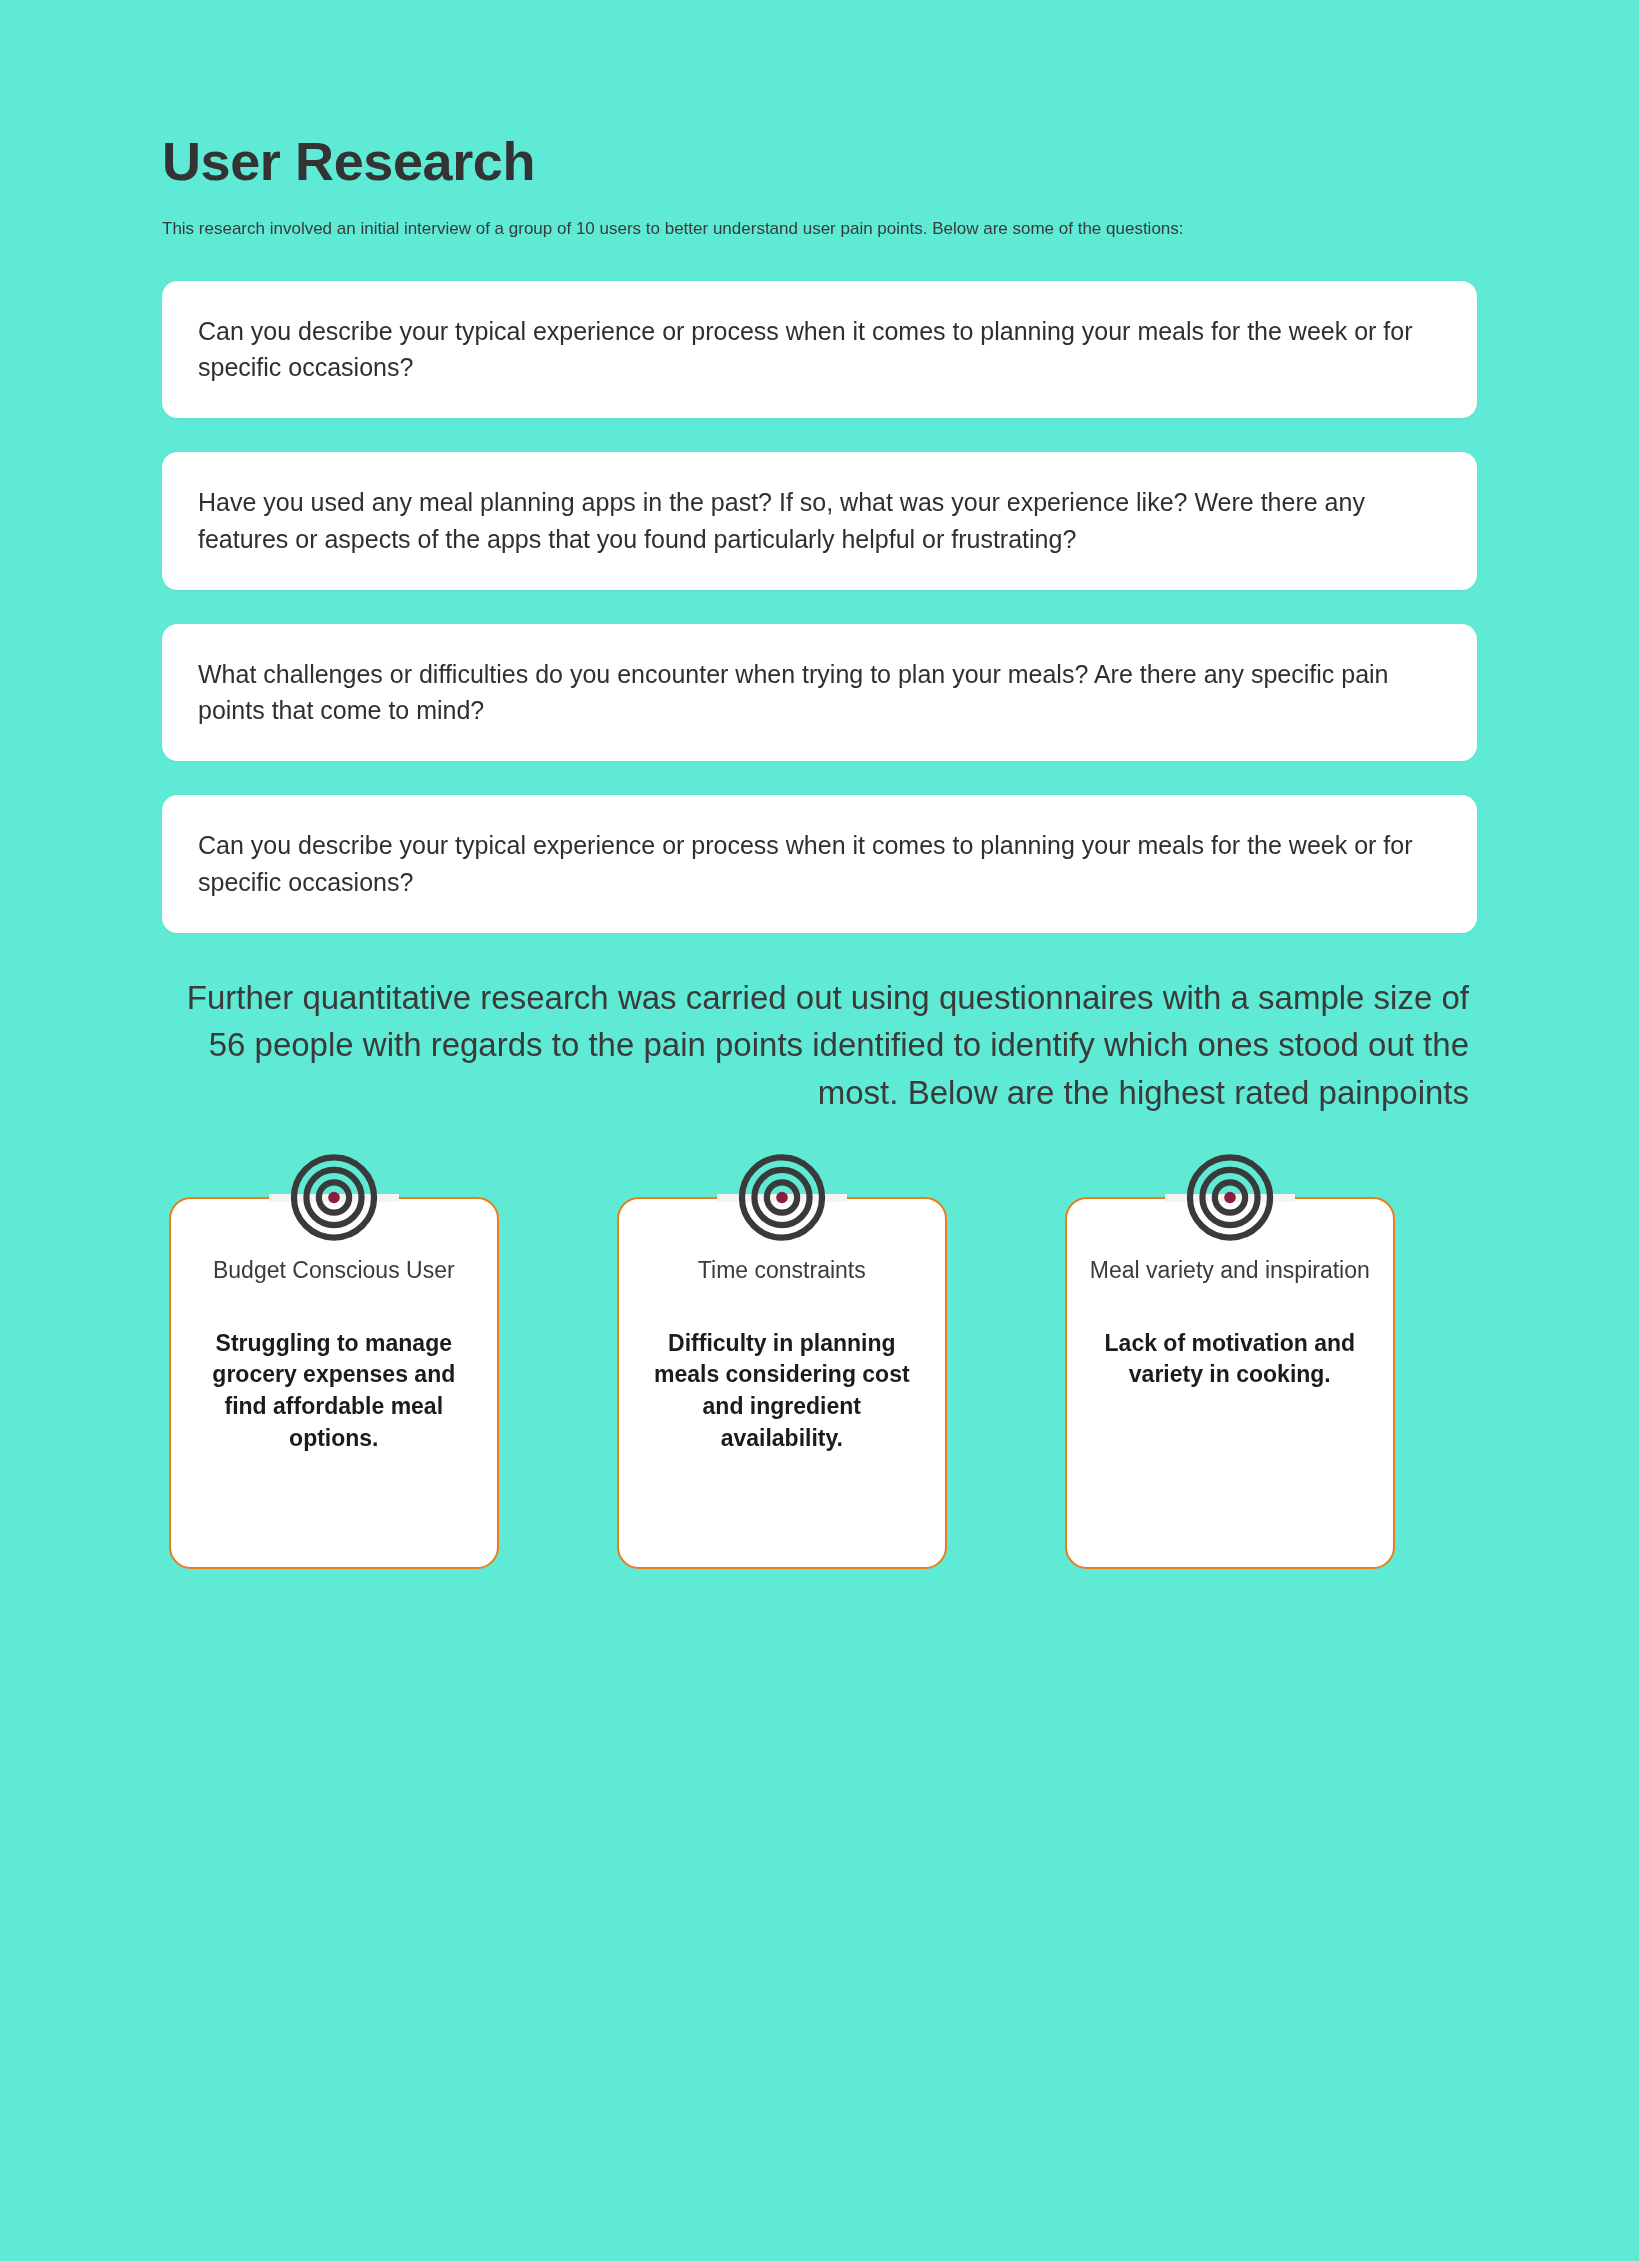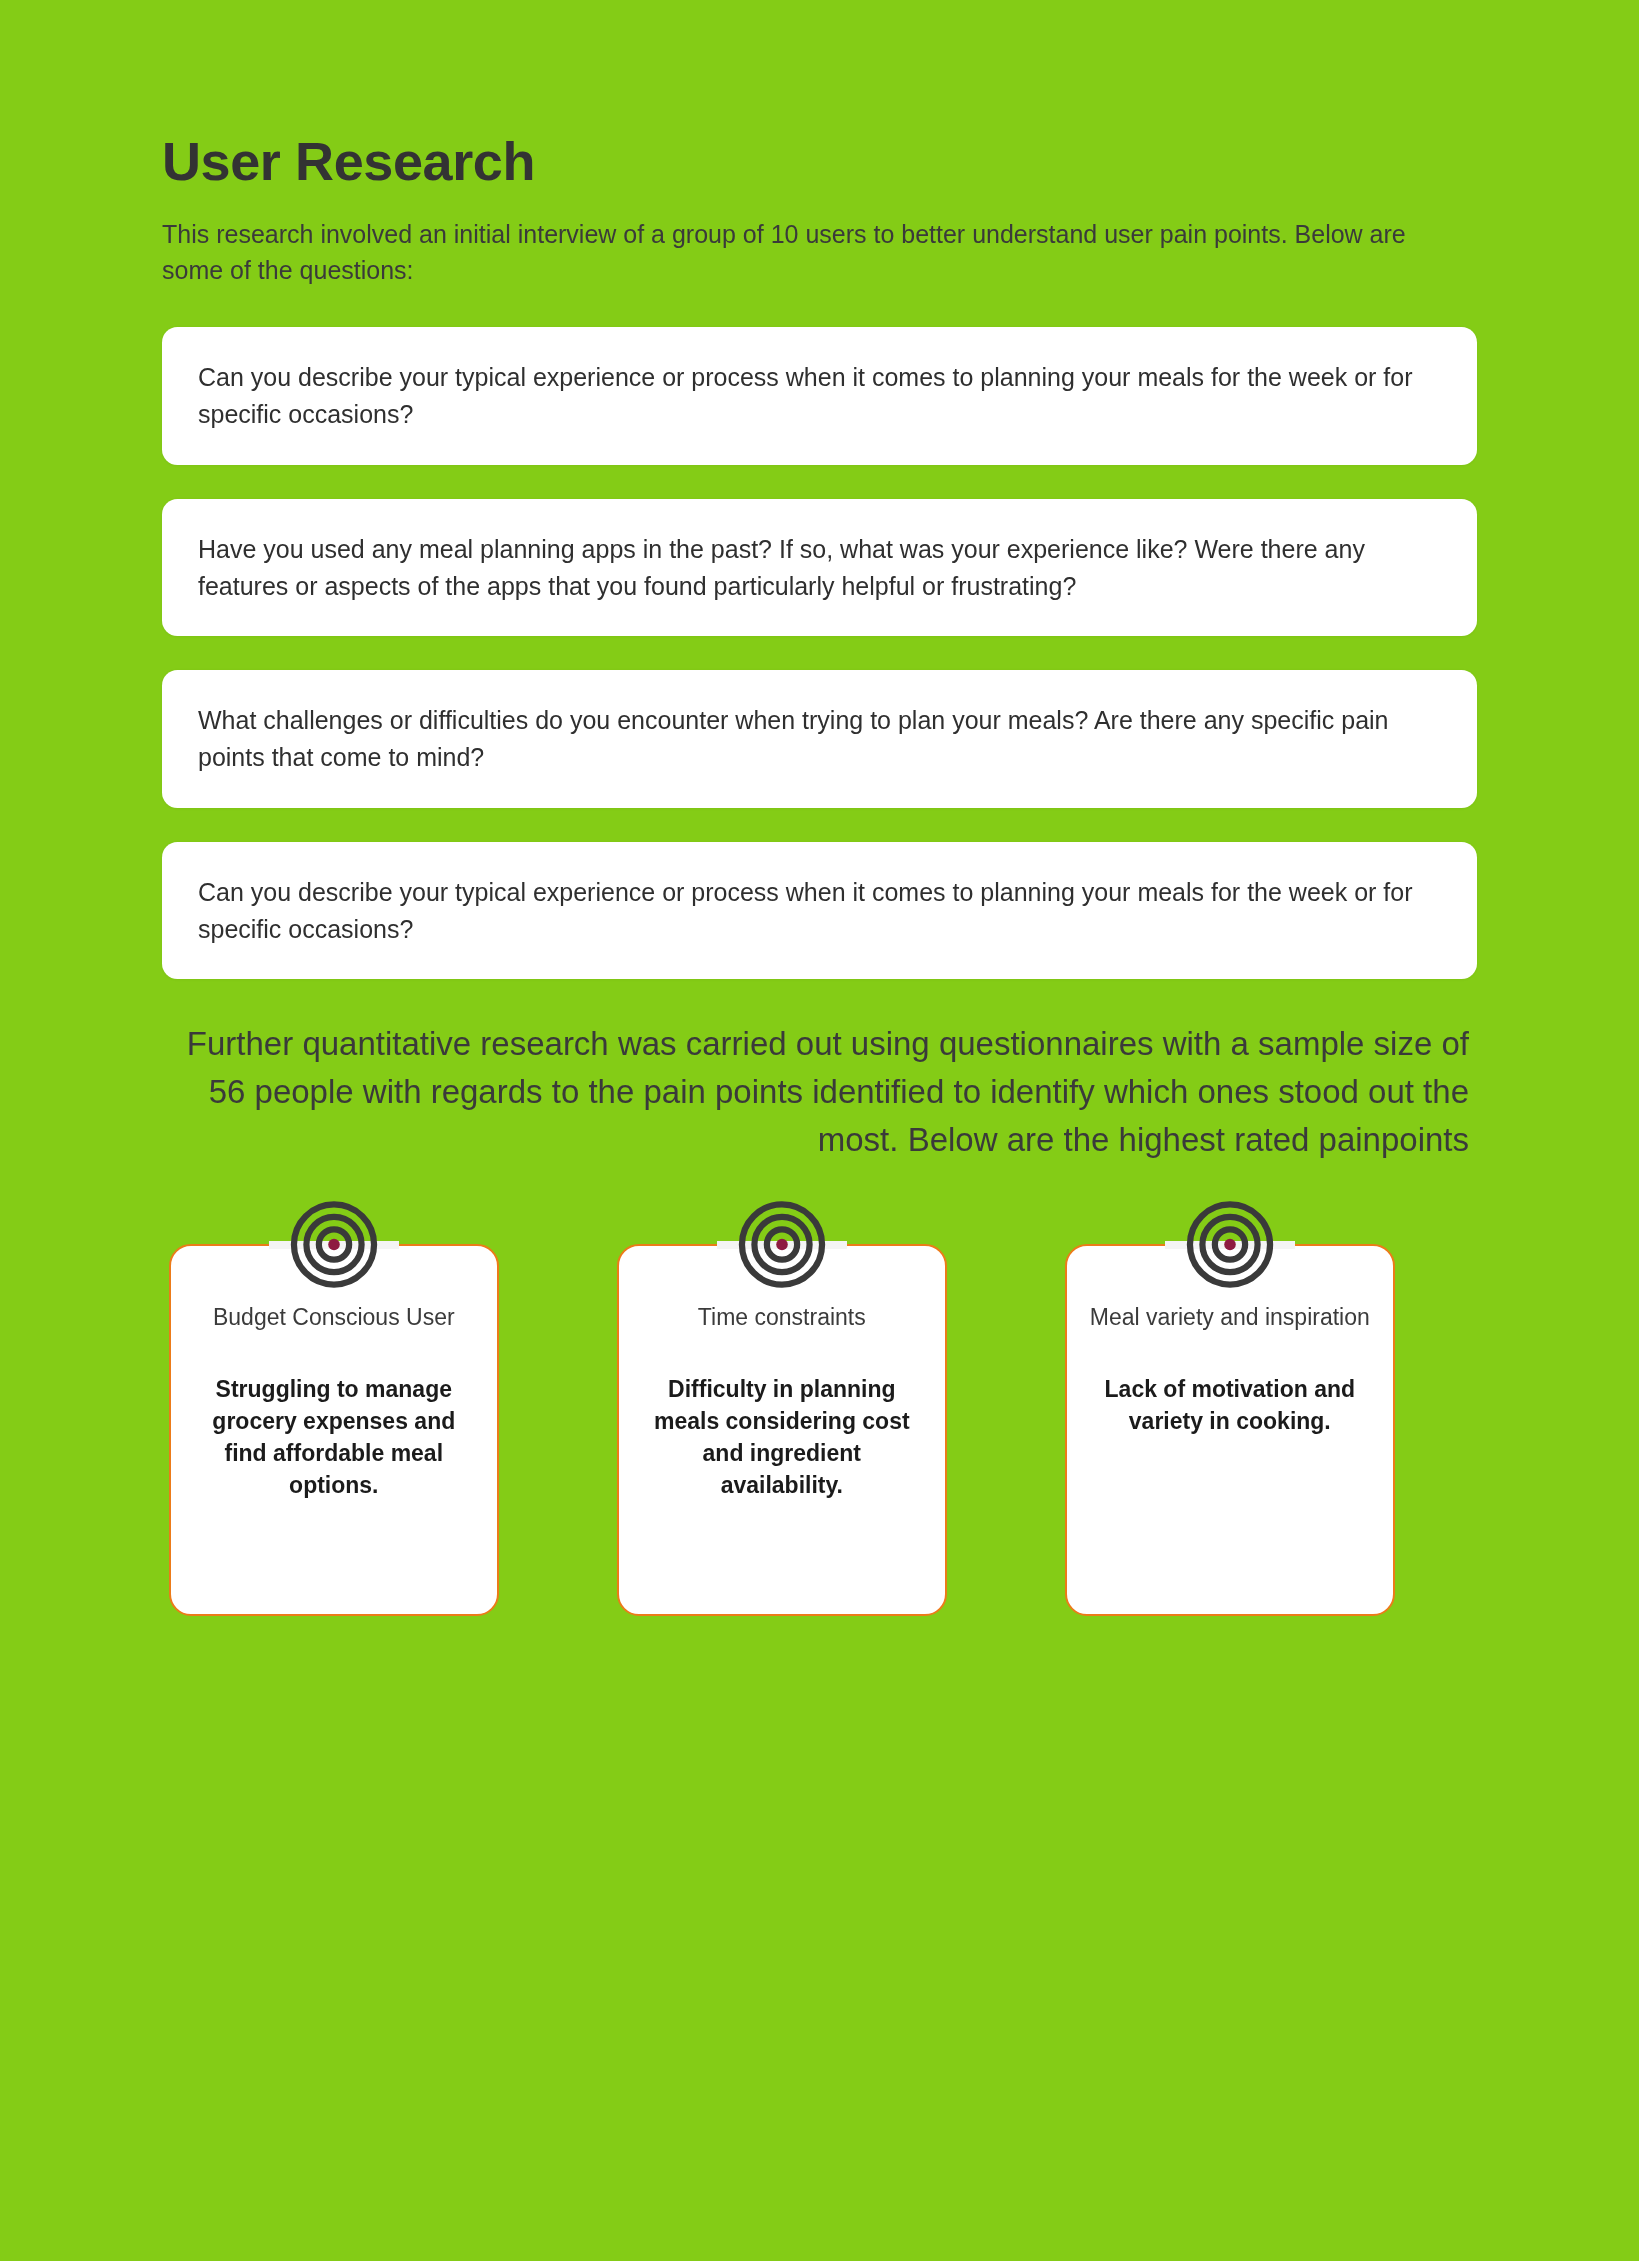--- a/index.html
+++ b/index.html
@@ -9,21 +9,21 @@
     height: 2261px;
     background: #f4f4f4;
     font-family: "Liberation Sans", sans-serif;
     -webkit-font-smoothing: antialiased;
   }
 
   .page {
     position: relative;
     width: 1640px;
     height: 2261px;
-    background: #84cc16;
+    background: #5eead4;
     overflow: hidden;
   }
 
   .content {
     position: absolute;
     left: 162px;
     top: 0;
     width: 1315px;
   }
 
@@ -32,21 +32,21 @@
     font-size: 54px;
     font-weight: bold;
     color: #333333;
     letter-spacing: -0.4px;
     margin-top: 132px;
     line-height: 1.1;
   }
 
   .intro-paragraph {
     margin-top: 26px;
-    font-size: 25px;
+    font-size: 17px;
     line-height: 1.42;
     color: #3a3a3a;
     max-width: 1298px;
   }
 
   
   .questions {
     margin-top: 39px;
     display: flex;
     flex-direction: column;

